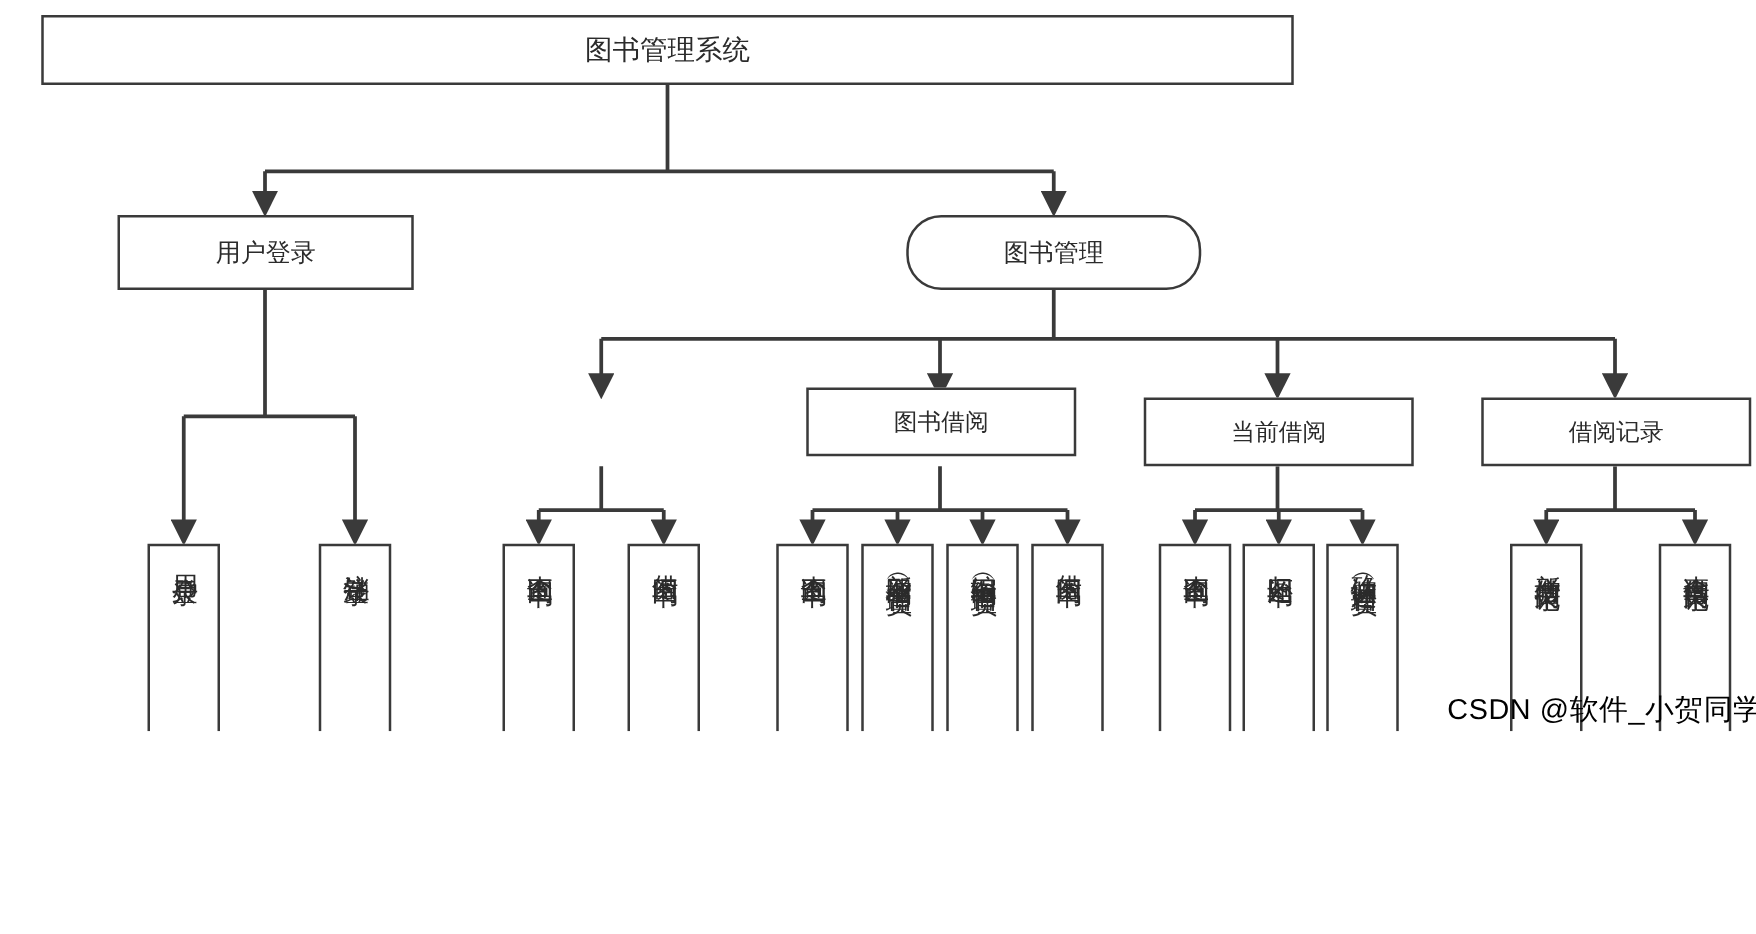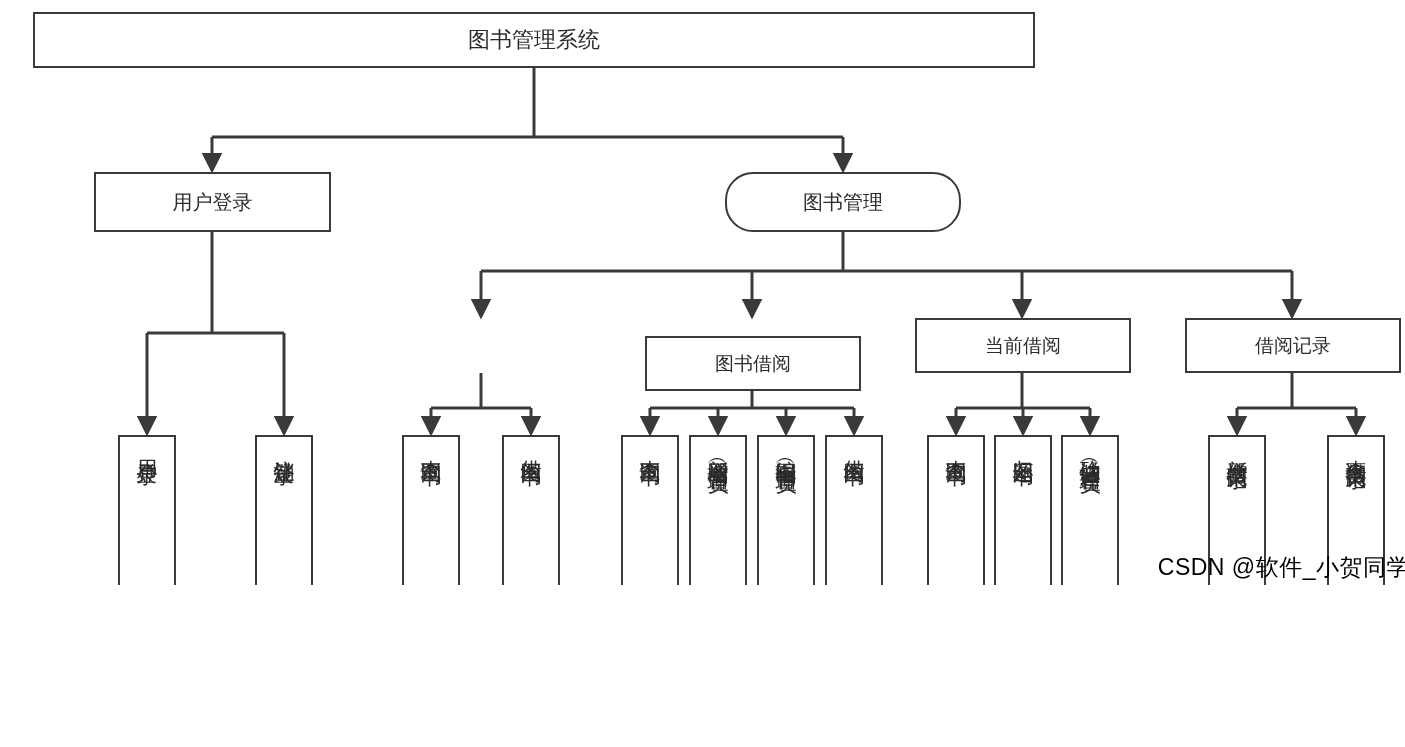--- a/index.html
+++ b/index.html
@@ -132,21 +132,21 @@
 
   <div class="node level-1" style="left:81px; top:172px; width:237px; height:60px;">
     <span>用户登录</span>
   </div>
 
   <div class="node level-1" style="left:712px; top:172px; width:236px; height:60px;border-radius:28px;">
     <span>图书管理</span>
   </div>
 
 
-  <div class="node level-2" style="left:632px; top:336px; width:216px; height:55px;font-family:Liberation Serif, serif;">
+  <div class="node level-2" style="left:632px; top:310px; width:216px; height:55px;font-family:Liberation Serif, serif;">
     <span>图书借阅</span>
   </div>
 
   <div class="node level-2" style="left:902px; top:318px; width:216px; height:55px;">
     <span>当前借阅</span>
   </div>
 
   <div class="node level-2" style="left:1172px; top:318px; width:216px; height:55px;">
     <span>借阅记录</span>
   </div>

